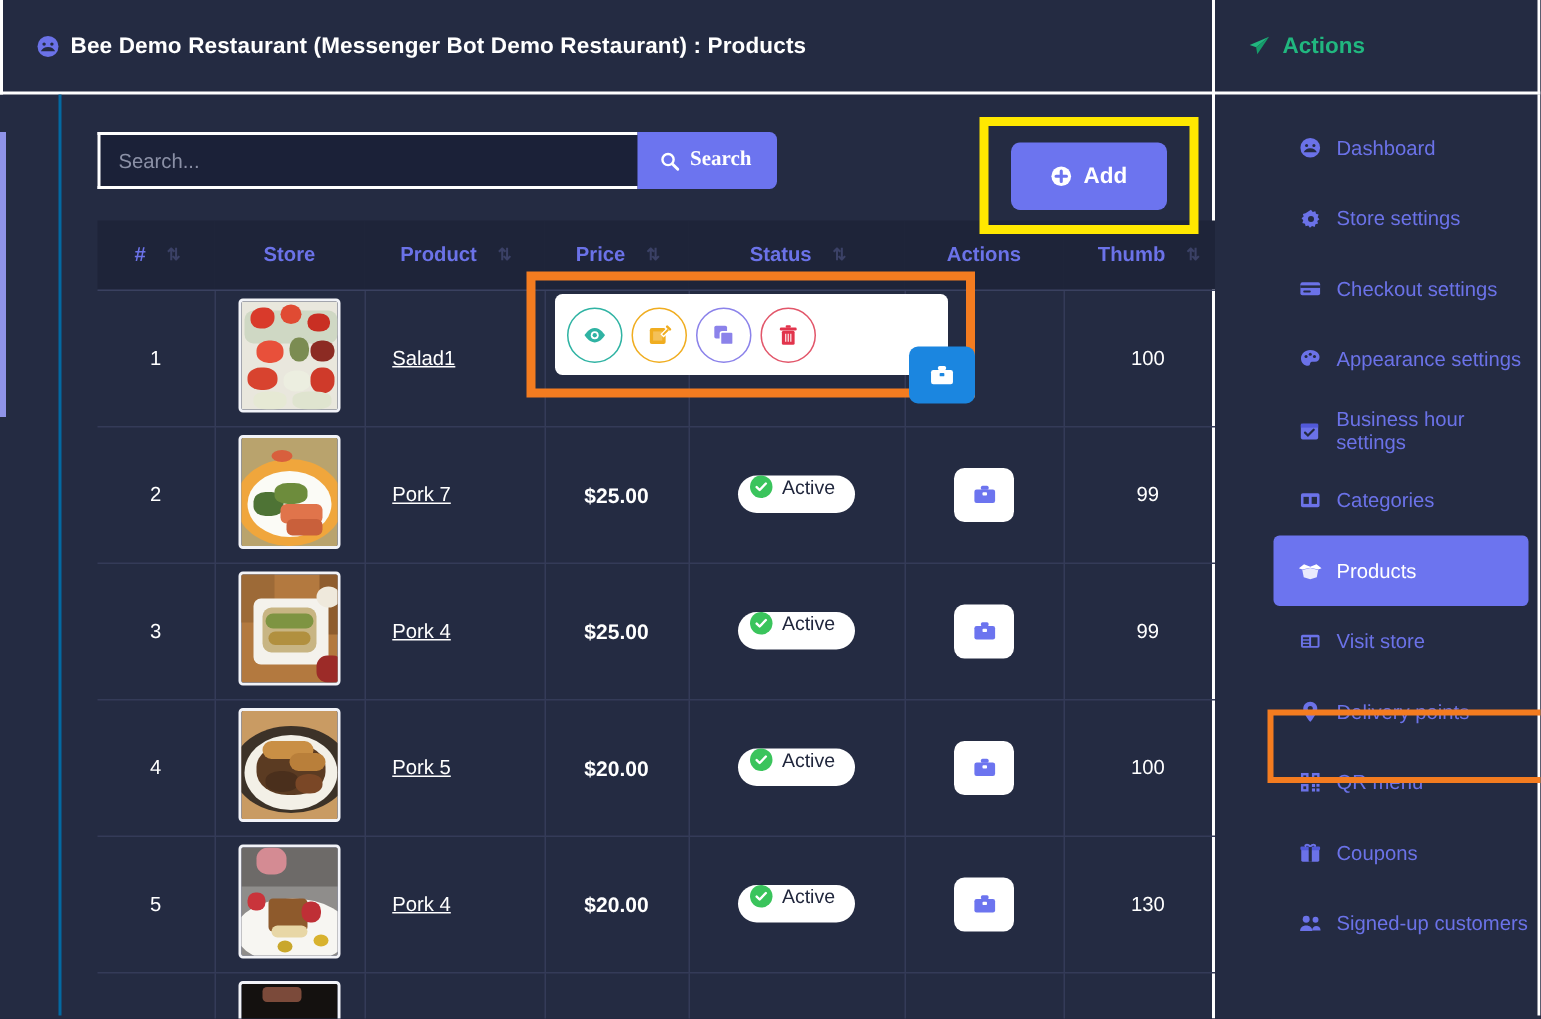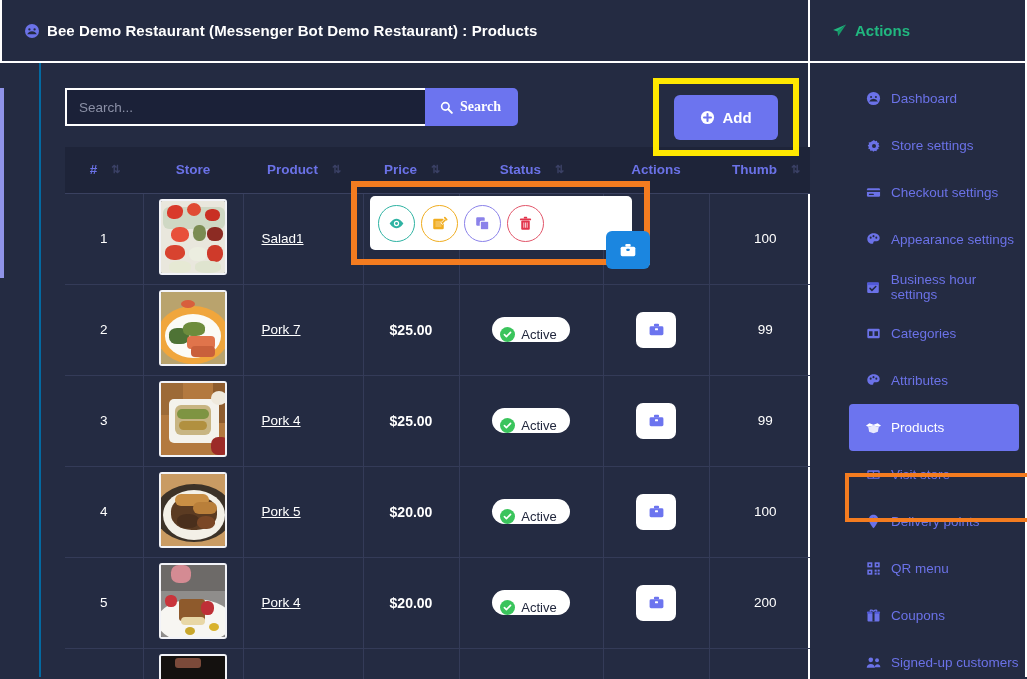--- a/index.html
+++ b/index.html
@@ -149,21 +149,21 @@
     border: 2px solid #f2f3f8;
     border-radius: 3px;
     display: inline-block;
     overflow: hidden;
     position: relative;
   }
   .thumb i { position: absolute; display: block; }
 
   
   .pill {
-    display: inline-flex; align-items: flex-end; gap: 6px;
+    display: inline-flex; align-items: flex-start; gap: 6px;
     background: #ffffff;
     color: #21273d;
     border-radius: 999px;
     height: 25px;
     padding: 0 13px 0 8px;
     font-size: 13px;
   }
   .check {
     width: 15px; height: 15px; border-radius: 50%;
     background: #3ac45c;
@@ -530,21 +530,21 @@
               </td>
               <td>
                 <button class="bc-btn">
                   <svg width="17" height="17" viewBox="0 0 16 16">
                       <rect x="1.5" y="5" width="13" height="8.5" rx="1.4" fill="#6c74ef"></rect>
                       <rect x="5.6" y="2.6" width="4.8" height="2.6" rx="1" fill="#6c74ef"></rect>
                       <rect x="6.6" y="6.8" width="2.8" height="2" rx=".5" fill="#fff"></rect>
                     </svg>
                 </button>
               </td>
-              <td class="stock">200</td>
+              <td class="stock">130</td>
             </tr>
 
             <tr>
               <td class="idx">6</td>
               <td>
                 <span class="thumb">
                   <i style="left:0;top:0;width:100%;height:100%;background:#14110f"></i>
                   <i style="left:14px;top:2px;width:26px;height:10px;background:#7b4a3a;border-radius:3px"></i>
                 </span>
               </td>
@@ -696,31 +696,20 @@
         <span class="sb-ico">
           <svg width="15" height="15" viewBox="0 0 16 16">
               <rect x="1.4" y="3" width="13.2" height="10" rx="1.3" fill="#6b72e8"></rect>
               <rect x="3.2" y="5.6" width="3.8" height="5" fill="#242b42"></rect>
               <rect x="9" y="5.6" width="3.8" height="5" fill="#242b42"></rect>
             </svg>
         </span>
         <span>Categories</span>
       </div>
 
-      <div class="sb-item">
-        <span class="sb-ico">
-          <svg width="15" height="15" viewBox="0 0 16 16">
-              <path d="M8 1.4c-3.7 0-6.6 2.7-6.6 6 0 3.2 2.4 5.2 5 5.2 1 0 1.4-.6 1.4-1.2 0-1.2 1-1.6 2-1.6h1.6c2 0 3.2-1.4 3.2-3.4 0-2.8-2.9-5-6.6-5z" fill="#6b72e8"></path>
-              <circle cx="5" cy="6" r="1.1" fill="#242b42"></circle>
-              <circle cx="8" cy="4.4" r="1.1" fill="#242b42"></circle>
-              <circle cx="11" cy="6" r="1.1" fill="#242b42"></circle>
-            </svg>
-        </span>
-        <span>Attributes</span>
-      </div>
 
       <div class="sb-item active">
         <span class="sb-ico">
           <svg width="17" height="17" viewBox="0 0 18 16">
               <path d="M1 6.2 L4.6 3.4 L9 5.2 L13.4 3.4 L17 6.2 L14.6 7.2 L9 5.8 L3.4 7.2 Z" fill="#ffffff"></path>
               <path d="M3.4 7.4 L9 6 L14.6 7.4 L13.6 12.6 L9 14 L4.4 12.6 Z" fill="#ffffff" opacity=".85"></path>
             </svg>
         </span>
         <span>Products</span>
       </div>

